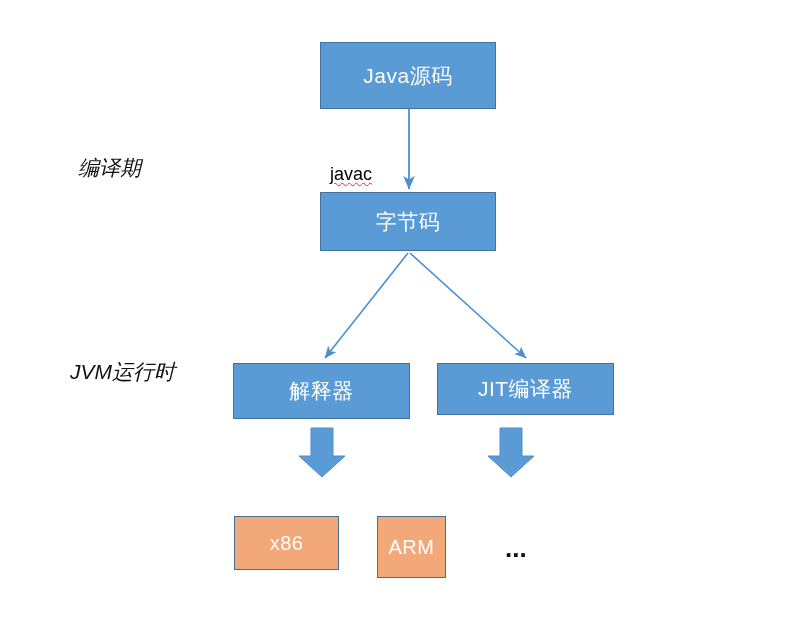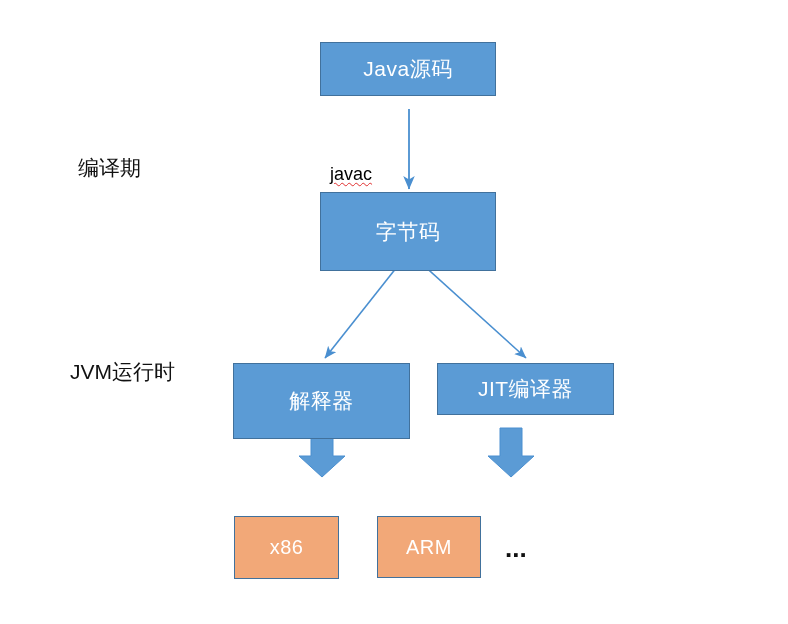--- a/index.html
+++ b/index.html
@@ -42,20 +42,21 @@
   .node-orange {
     background: #F2A878;
     border: 1px solid #41719C;
     font-size: 20px;
   }
   .stage-label {
     position: absolute;
     color: #111111;
     font-size: 21px;
     white-space: nowrap;
+    font-style: italic;
   }
   .edge-label {
     position: absolute;
     color: #000000;
     font-size: 18px;
     white-space: nowrap;
     margin-top: 18px;
   }
   .edge-label.misspelled {
     text-decoration: underline;
@@ -106,27 +107,27 @@
 
     <line x1="22" y1="479" x2="710" y2="479" stroke="url(#sepGrad)" stroke-width="2"></line>
   </svg>
 
   <div class="stage-label" style="left:78px; top:154px;">编译期</div>
 
   <div class="stage-label" style="left:70px; top:358px;">JVM运行时</div>
 
   <div class="edge-label misspelled" style="left:330px; top:146px;">javac</div>
 
-  <div class="node node-blue" style="left:320px; top:42px; width:176px; height:54px;">Java源码</div>
+  <div class="node node-blue" style="left:320px; top:42px; width:176px; height:67px;">Java源码</div>
 
-  <div class="node node-blue" style="left:320px; top:192px; width:176px; height:79px;">字节码</div>
+  <div class="node node-blue" style="left:320px; top:192px; width:176px; height:59px;">字节码</div>
 
-  <div class="node node-blue" style="left:233px; top:363px; width:177px; height:76px;">解释器</div>
+  <div class="node node-blue" style="left:233px; top:363px; width:177px; height:56px;">解释器</div>
 
   <div class="node node-blue" style="left:437px; top:363px; width:177px; height:52px;">JIT编译器</div>
 
-  <div class="node node-orange" style="left:234px; top:516px; width:105px; height:63px;">x86</div>
+  <div class="node node-orange" style="left:234px; top:516px; width:105px; height:54px;">x86</div>
 
-  <div class="node node-orange" style="left:377px; top:516px; width:104px; height:62px;">ARM</div>
+  <div class="node node-orange" style="left:377px; top:516px; width:69px; height:62px;">ARM</div>
 
   <div class="ellipsis" style="left:505px; top:535px;">...</div>
 
 </div>
 
 </body></html>

